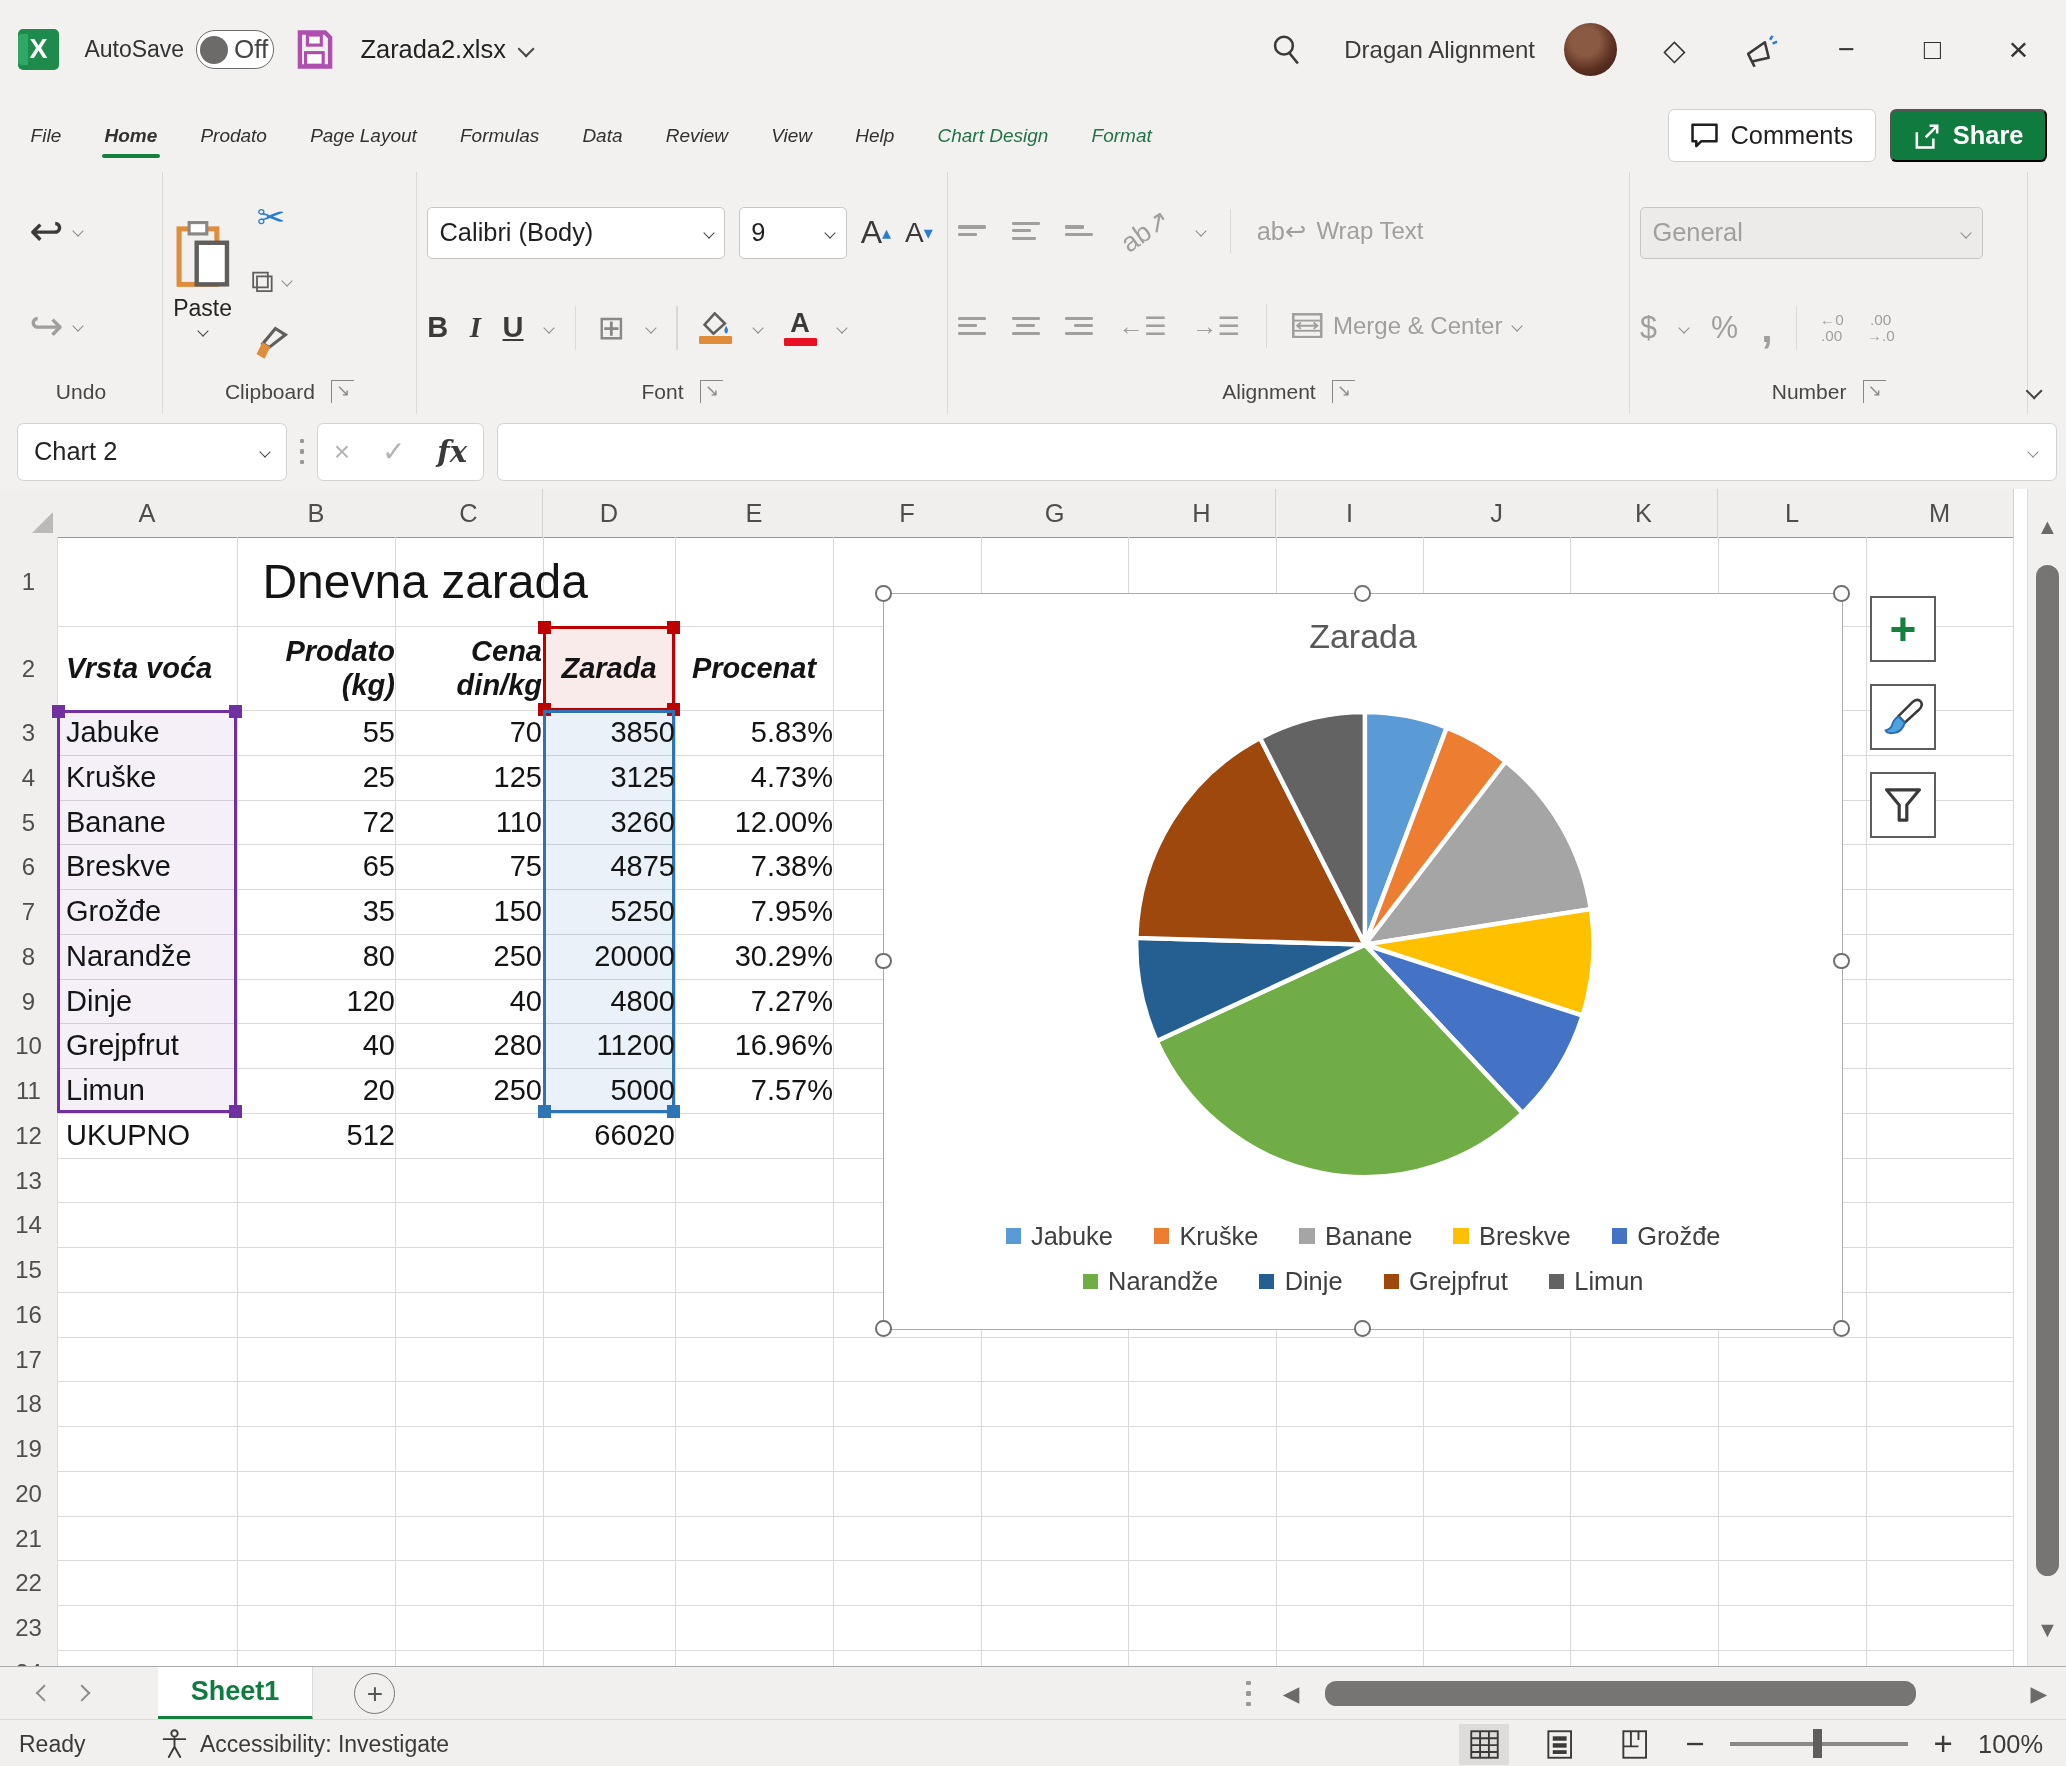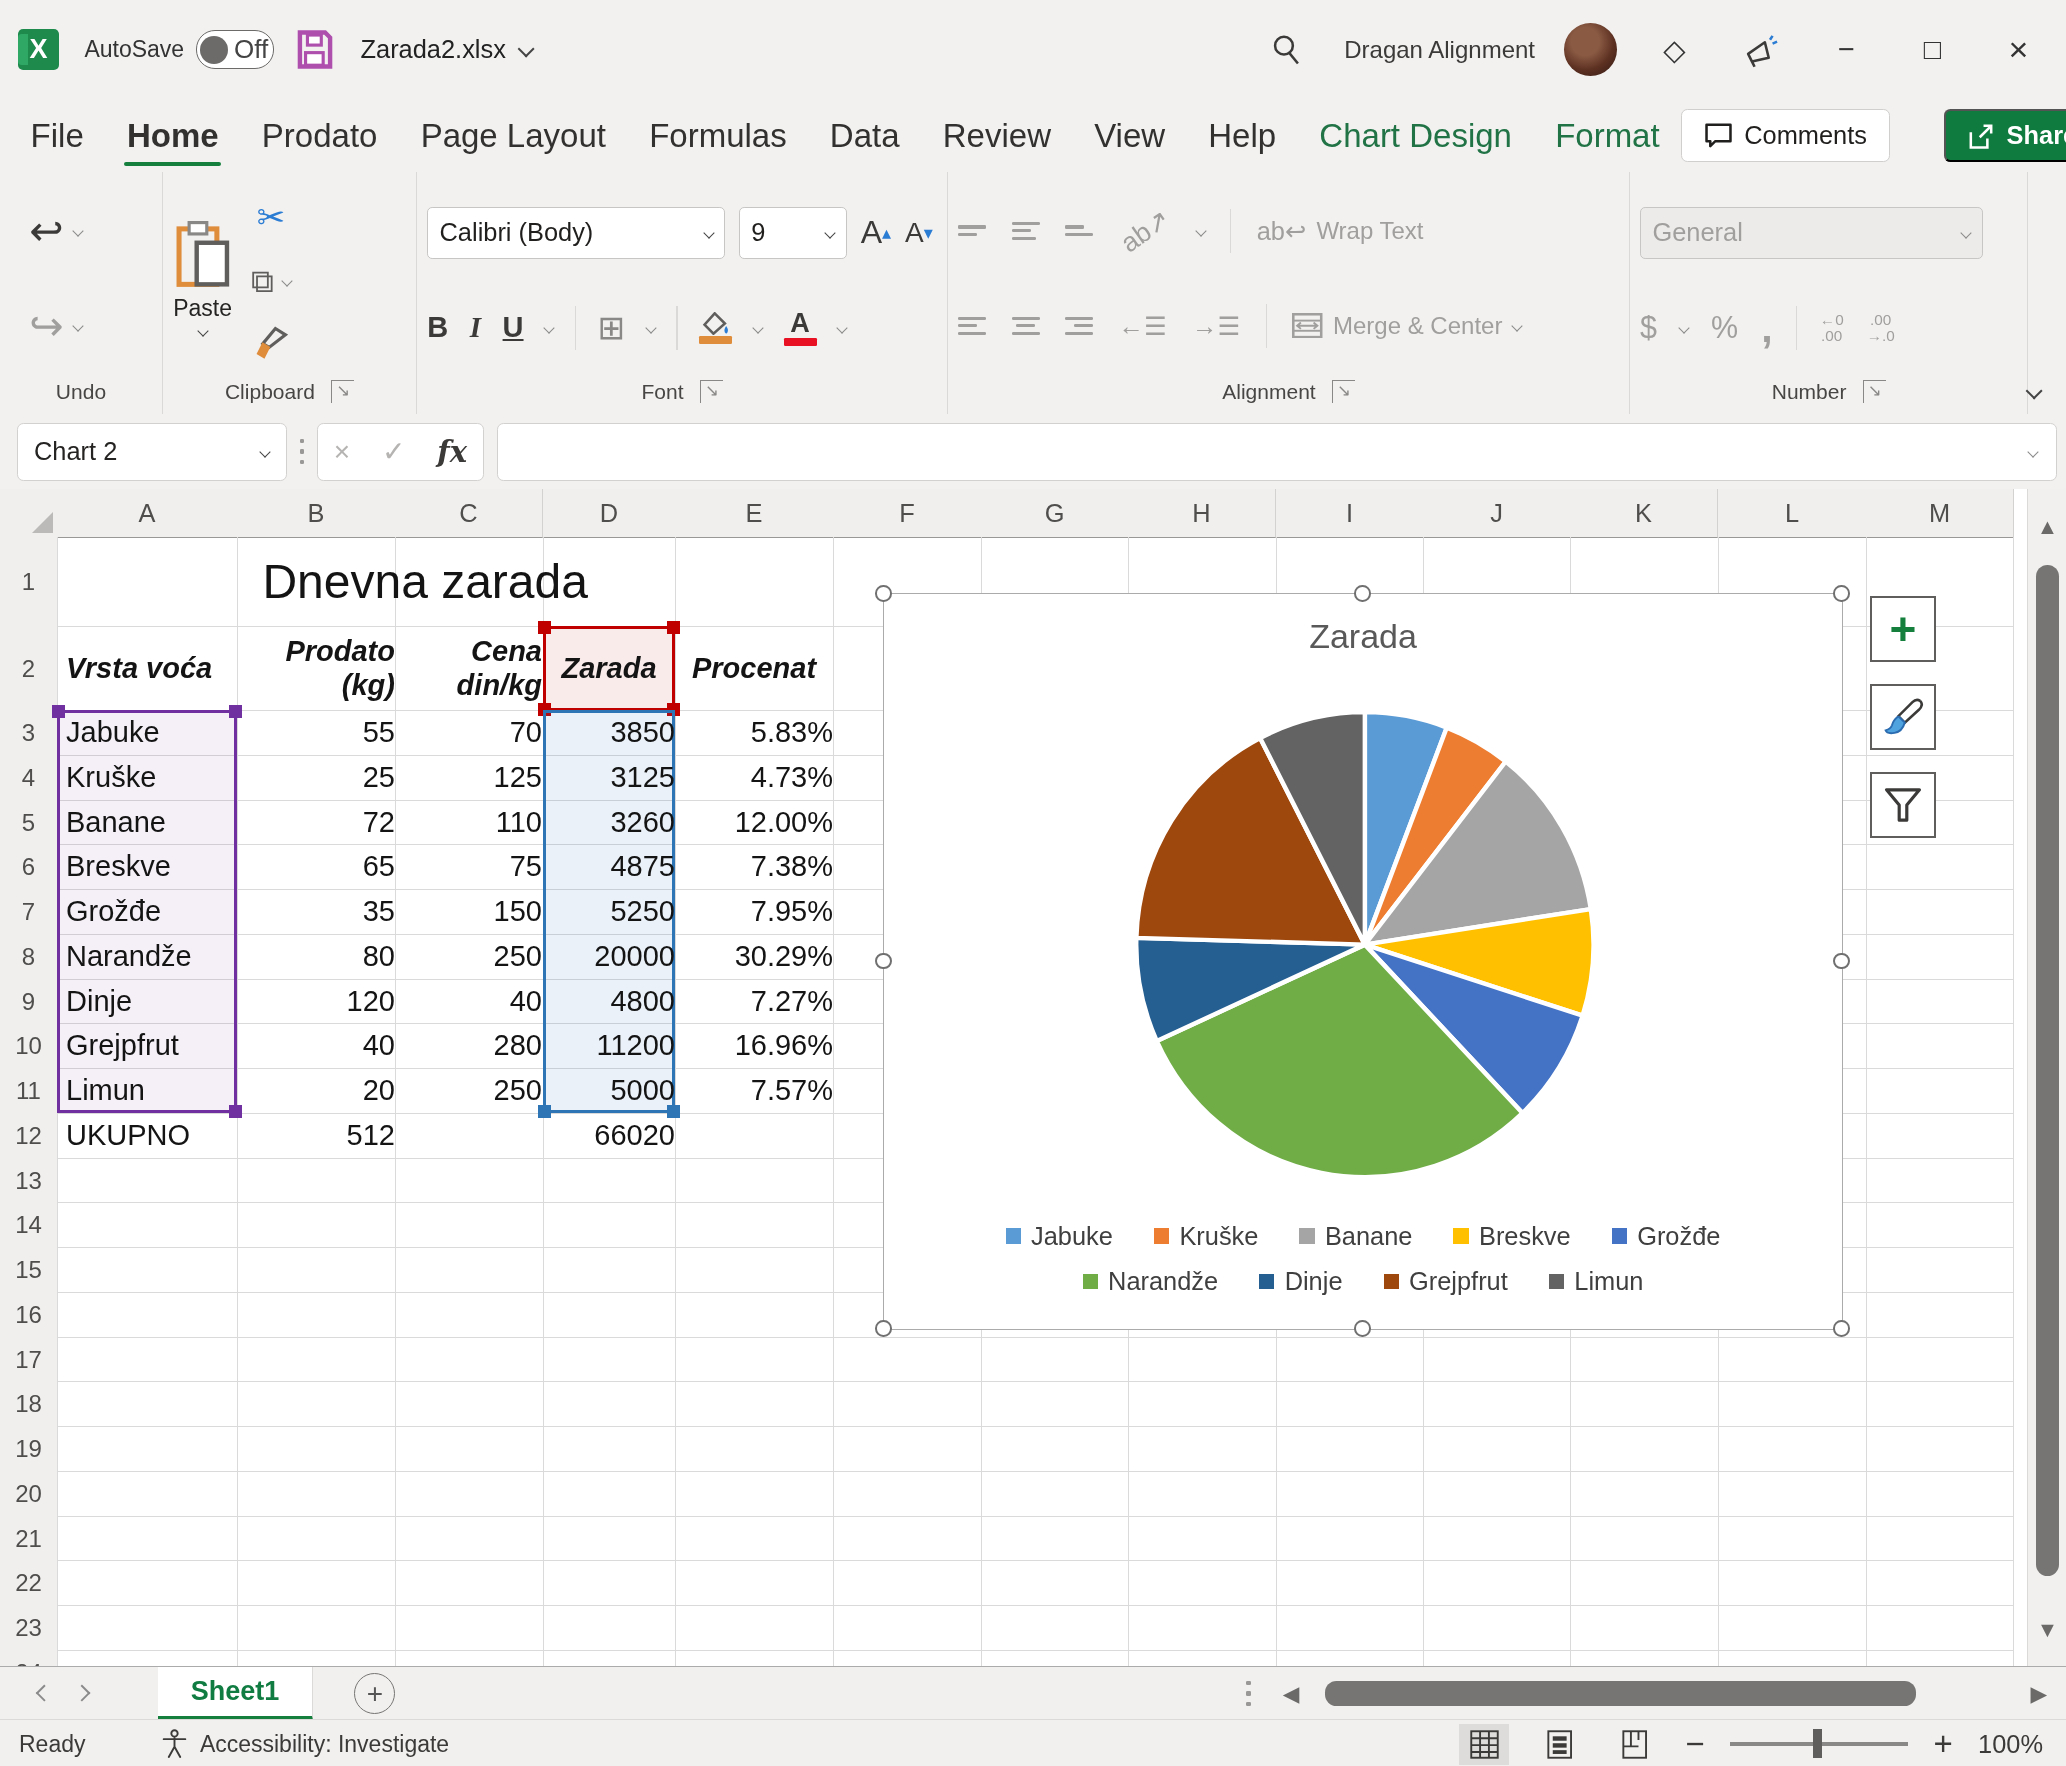--- a/index.html
+++ b/index.html
@@ -24,21 +24,21 @@
   .toggle .knob{width:28px;height:28px;border-radius:50%;background:#6c6b6a;margin-left:3.2px;}
   .toggle .state{font-size:26px;color:#444;margin-left:6.4px;}
   .savebtn{margin-left:23px;width:36px;height:39px;position:relative;}
   .filename{margin-left:28px;font-size:25.4px;color:#222;display:flex;align-items:center;gap:14px;}
   .tb-right{margin-left:auto;display:flex;align-items:center;gap:29px;margin-right:19px;}
   .username{font-size:24px;color:#3b3a39;}
   .avatar{width:53px;height:53px;border-radius:50%;background:radial-gradient(circle at 40% 35%,#8a5a43 0 30%,#5d3122 60%,#2e1711 100%);}
   .wbtn{width:57px;height:57px;display:flex;align-items:center;justify-content:center;font-size:29px;color:#333;}
   
   #tabrow{left:0;top:99px;width:2066px;height:73px;display:flex;align-items:center;}
-  .rtab{font-size:33px;color:#323130;padding:12.7px 21.6px;position:relative;white-space:nowrap;}
+  .rtab{font-size:19px;color:#323130;padding:12.7px 21.6px;position:relative;white-space:nowrap;font-style:italic;}
   .rtab.active{font-weight:bold;}
   .rtab.active:after{content:"";position:absolute;left:19px;right:19px;bottom:1.3px;height:4.4px;background:#15803D;border-radius:2.5px;}
   .rtab.contextual{color:#217346;}
   .pillbtn{height:53px;border-radius:6.4px;display:flex;align-items:center;gap:11.4px;font-size:25.4px;padding:0 21.6px;}
   .comments{background:#fff;border:1.3px solid #d1cfcd;color:#201f1e;}
   .share{background:#0F7B3E;color:#fff;font-weight:bold;margin-left:14px;margin-right:19px;}
   
   #ribbon{left:0;top:172px;width:2066px;height:242px;display:flex;background:#F2F1F0;border-bottom:1.3px solid #C8C6C4;}
   .grp{display:flex;flex-direction:column;border-right:1.3px solid #DBD9D7;padding:11.4px 10.2px 3.8px 10.2px;}
   .grp-body{flex:1;display:flex;}
@@ -157,21 +157,21 @@
       <div class="rtab">Prodato</div>
       <div class="rtab">Page Layout</div>
       <div class="rtab">Formulas</div>
       <div class="rtab">Data</div>
       <div class="rtab">Review</div>
       <div class="rtab">View</div>
       <div class="rtab">Help</div>
       <div class="rtab contextual">Chart Design</div>
       <div class="rtab contextual">Format</div>
     </div>
-  <div style="margin-left:auto;display:flex;align-items:flex-end;gap:40px;">
+  <div style="margin-left:auto;display:flex;align-items:flex-end;">
     <button class="pillbtn comments" style="font-family:inherit;">
       <svg width="29" height="27" viewBox="0 0 46 42">
           <path d="M4 4 h38 v26 h-24 l-8 8 v-8 h-6 z" fill="none" stroke="#201f1e" stroke-width="4" stroke-linejoin="round"></path>
         </svg>
       <span>Comments</span>
     </button>
     <button class="pillbtn share" style="font-family:inherit;">
       <svg width="28" height="28" viewBox="0 0 44 44">
           <path d="M6 16 v24 h26 v-14" fill="none" stroke="#fff" stroke-width="4"></path>
           <path d="M20 24 L38 6 M26 6 h12 v12" fill="none" stroke="#fff" stroke-width="4"></path>

